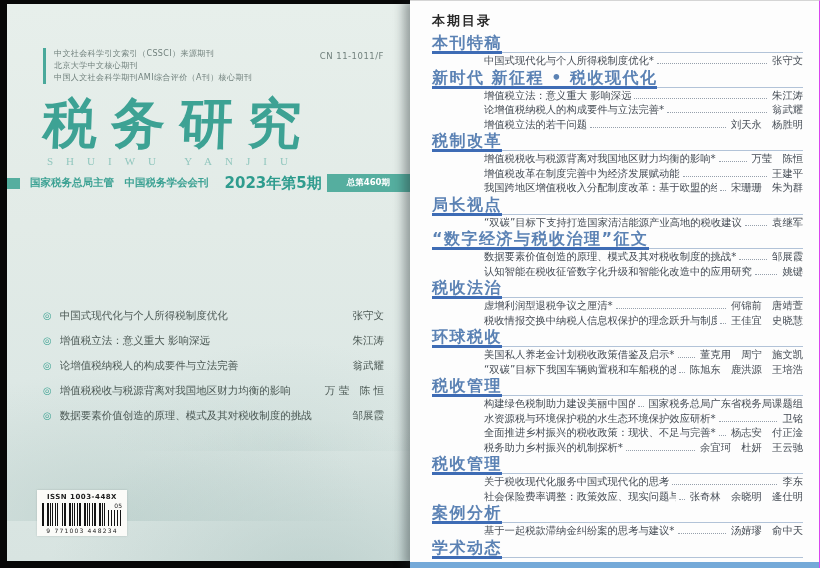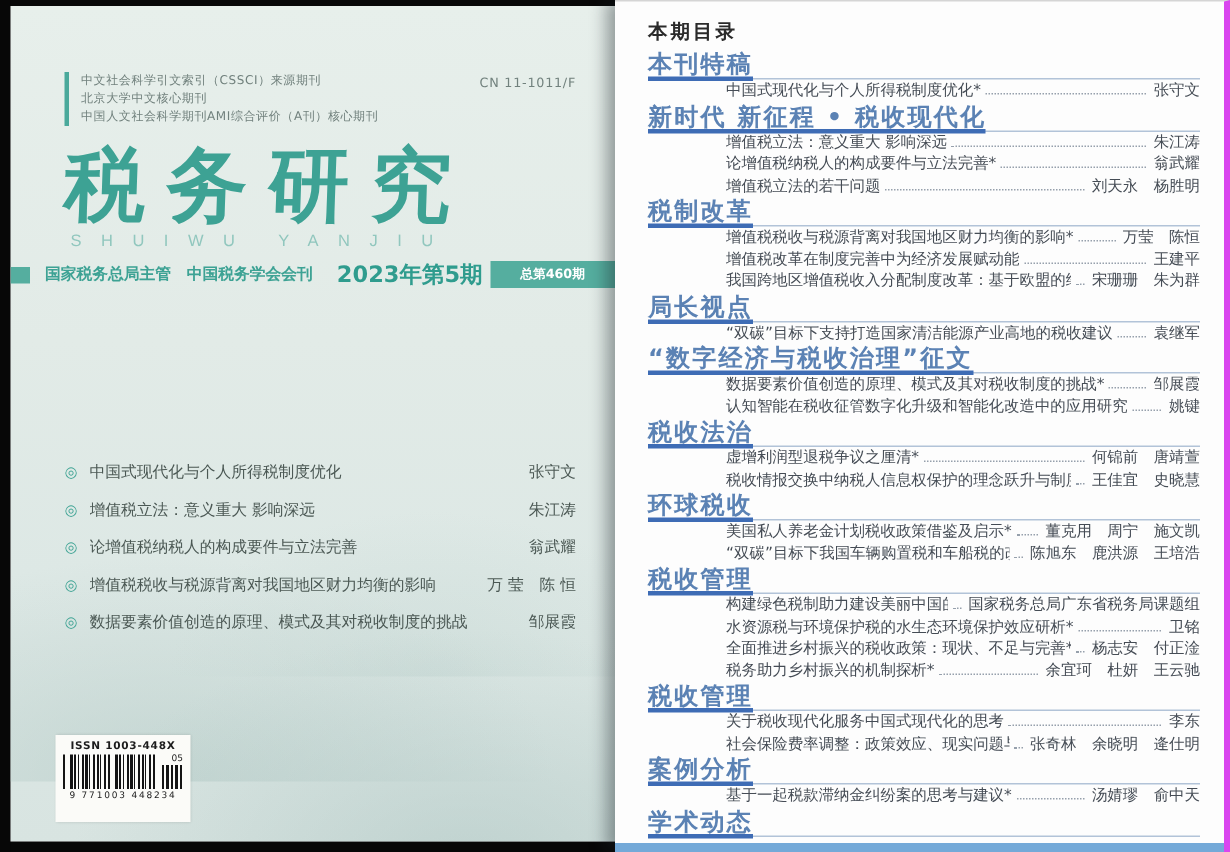--- a/index.html
+++ b/index.html
@@ -21,54 +21,54 @@
 
   .accred { position:absolute; top:44px; left:36px; display:flex; }
   .accred-bar { width:3px; background:#4aa99b; margin-right:8px; }
   .accred-line { font-size:8px; color:#71817d; line-height:12px; letter-spacing:0.4px; white-space:nowrap; }
   .cn { position:absolute; top:47px; right:26px; font-size:8.5px; color:#71817d; letter-spacing:0.5px; }
 
   .title { position:absolute; top:84px; left:36px; white-space:nowrap;
            font-family:"DejaVu Serif","Liberation Serif",serif;
            font-size:54px; font-weight:bold; color:#3da294; letter-spacing:14px; transform:skewX(-2deg); }
   .pinyin { position:absolute; top:151px; left:40px; font-size:11px; color:rgba(61,162,148,0.5);
-            letter-spacing:13px; font-family:Liberation Sans, sans-serif; white-space:nowrap; }
+            letter-spacing:13px; font-family:Liberation Serif, serif; white-space:nowrap; }
 
   .band { position:absolute; top:168px; left:0; right:0; display:flex; align-items:center; height:22px; }
   .band-bar { height:11px; background:#55ae9f; }
   .band-bar.short { width:36px; }
   .band-bar.grow { flex:1; margin:0 8px; }
   .band-text { font-size:10.5px; font-weight:bold; color:#3da294; margin-left:10px; white-space:nowrap; }
   .band-issue { font-size:15px; font-weight:bold; color:#2f9c8e; white-space:nowrap; margin-right:5px; }
   .band-issue-box { background:#55ae9f; color:#ffffff; font-size:8.5px; padding:3px 20px;
                     white-space:nowrap; font-weight:bold; }
 
   .featured { position:absolute; top:299px; left:36px; right:26px; }
   .feat-row { display:flex; align-items:baseline; font-size:10.5px; color:#4b5854; line-height:24px; }
   .feat-bullet { color:#45a697; margin-right:8px; font-size:10px; }
   .feat-title { white-space:nowrap; overflow:hidden; }
   .feat-spacer { flex:1; }
   .feat-authors { white-space:nowrap; margin-left:8px; }
 
   .barcode-box { position:absolute; left:30px; top:486px; width:80px; background:#fbfbf8;
-                 padding:3px 5px 14px; box-shadow:0 0 2px rgba(0,0,0,0.15); }
+                 padding:3px 5px 2px; box-shadow:0 0 2px rgba(0,0,0,0.15); }
   .issn { font-size:7px; font-weight:bold; color:#1c1c1c; text-align:center; letter-spacing:0.5px; white-space:nowrap; }
   .barcode-row { display:flex; margin-top:2px; }
   .bars-main { flex:1; height:23px;
     background:repeating-linear-gradient(90deg,#141414 0px,#141414 1.5px,#fbfbf8 1.5px,#fbfbf8 2.5px,
     #141414 2.5px,#141414 3px,#fbfbf8 3px,#fbfbf8 5px,#141414 5px,#141414 6.5px,#fbfbf8 6.5px,#fbfbf8 7.5px); }
   .bars-side { width:14px; margin-left:2px; display:flex; flex-direction:column; align-items:stretch; }
   .bars-corner { font-size:6px; color:#1c1c1c; text-align:right; line-height:6px; }
   .bars-small { height:16px; margin-top:1px;
     background:repeating-linear-gradient(90deg,#141414 0px,#141414 1.5px,#fbfbf8 1.5px,#fbfbf8 3px); }
   .digits { font-size:6px; color:#1c1c1c; text-align:center; letter-spacing:1.2px; margin-top:1px; white-space:nowrap; }
 
   
   .toc { position:relative; width:410px; height:568px; box-sizing:border-box; background:#fdfdfd;
-         box-shadow:-6px 0 10px rgba(25,35,40,0.4); border-top:1px solid #d5d5d5; border-right:4px solid #d946ef;
+         box-shadow:-6px 0 10px rgba(25,35,40,0.4); border-top:1px solid #d5d5d5; border-right:1px solid #d946ef;
          padding:11px 16px 0 22px; }
   .toc-header { font-size:13px; font-weight:bold; color:#2a2a2a; letter-spacing:2px; margin-bottom:5px; }
   .toc-section-header { margin-top:2px; border-bottom:1px solid #b2c3d8; line-height:16px; }
   .toc-section-title { display:inline-block; font-size:16px; font-weight:bold; color:#5b82b4;
                        letter-spacing:1.5px; border-bottom:3px solid #3e6cb5; margin-bottom:-2px; white-space:nowrap; }
   .toc-item { display:flex; align-items:baseline; font-size:10.3px; color:#454c55;
               line-height:14.5px; padding-left:52px; }
   .toc-item-title { white-space:nowrap; overflow:hidden; }
   .toc-dots { flex:1; border-bottom:1px dotted #96a0ac; margin:0 3px 3px 3px; min-width:6px; }
   .toc-authors { white-space:nowrap; margin-left:2px; }

